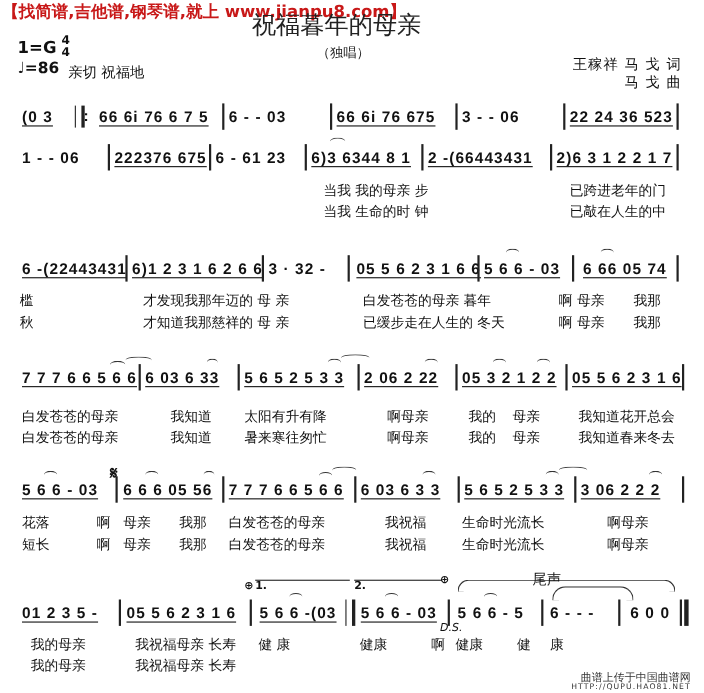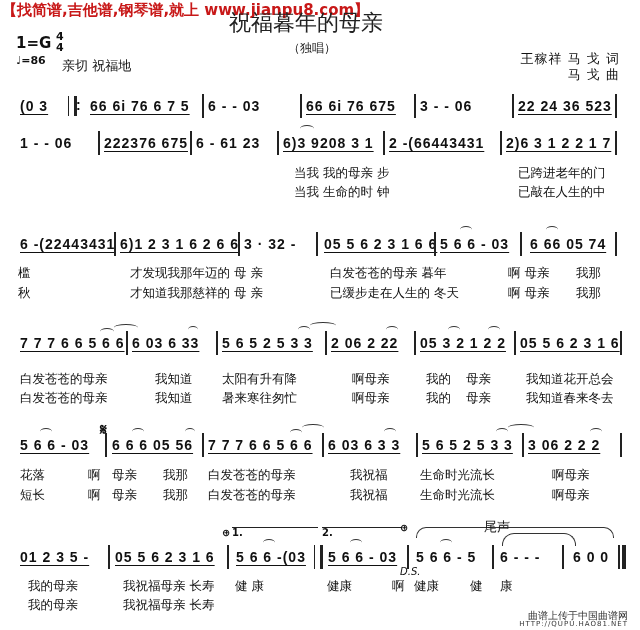--- a/index.html
+++ b/index.html
@@ -3,21 +3,21 @@
 <meta charset="utf-8">
 <style>
   html,body{margin:0;padding:0;background:#fff;}
   body{width:640px;height:630px;position:relative;overflow:hidden;font-family:"DejaVu Sans","Liberation Sans",sans-serif;color:#111;}
   .abs{position:absolute;white-space:nowrap;}
   .banner{left:2px;top:1px;font-size:15px;color:#c81818;font-weight:bold;letter-spacing:0;}
   .title{left:0;width:612px;top:8px;text-align:center;font-family:"DejaVu Serif","Liberation Serif",serif;font-size:22px;color:#222;}
   .subtitle{left:288px;top:40px;font-size:12px;color:#222;}
   .key{left:16px;top:34px;font-size:15px;font-weight:bold;}
   .time{left:56px;top:31px;font-size:11px;line-height:11px;text-align:center;font-weight:bold;}
-  .tempo{left:16px;top:54px;font-size:11px;font-weight:bold;}
+  .tempo{left:16px;top:54px;font-size:14px;font-weight:bold;}
   .mood{left:62px;top:57px;font-size:13px;}
   .credit{right:20px;font-size:13px;text-align:right;letter-spacing:1px;}
   .notes{font-family:Liberation Sans, sans-serif;font-weight:bold;font-size:14px;letter-spacing:1px;text-decoration:underline;text-underline-offset:3px;}
   .notes.nou{text-decoration:none;}
   .lyr{font-size:12.5px;color:#111;}
   .bar{position:absolute;width:1.5px;background:#222;}
   .dbar{position:absolute;width:5px;border-left:1.5px solid #222;border-right:3px solid #222;}
   .footer1{right:12px;top:609px;font-size:10px;color:#333;}
   .footer2{right:12px;top:620px;font-size:7px;color:#333;letter-spacing:1px;}
   .slur{position:absolute;border-top:1px solid #333;border-radius:50% 50% 0 0;height:6px;}
@@ -53,21 +53,21 @@
 <div class="abs notes" style="left:518px;top:98px">22 24 36 523</div>
 <div class="bar" style="left:615px;top:94px;height:24px"></div>
 
 <div class="abs notes nou" style="left:20px;top:135px">1 - - 06</div>
 <div class="bar" style="left:98px;top:131px;height:24px"></div>
 <div class="abs notes" style="left:104px;top:135px">222376 675</div>
 <div class="bar" style="left:190px;top:131px;height:24px"></div>
 <div class="abs notes nou" style="left:196px;top:135px">6 - 61 23</div>
 <div class="bar" style="left:277px;top:131px;height:24px"></div>
 <div class="slur" style="left:300px;top:125px;width:14px"></div>
-<div class="abs notes" style="left:283px;top:135px">6)3 9208 3 1</div>
+<div class="abs notes" style="left:283px;top:135px">6)3 6344 8 1</div>
 <div class="bar" style="left:383px;top:131px;height:24px"></div>
 <div class="abs notes" style="left:389px;top:135px">2 -(66443431</div>
 <div class="bar" style="left:500px;top:131px;height:24px"></div>
 <div class="abs notes" style="left:506px;top:135px">2)6 3 1 2 2 1 7</div>
 <div class="bar" style="left:615px;top:131px;height:24px"></div>
 <div class="abs lyr" style="left:294px;top:165px">当我 我的母亲 步</div>
 <div class="abs lyr" style="left:518px;top:165px">已跨进老年的门</div>
 <div class="abs lyr" style="left:294px;top:184px">当我 生命的时 钟</div>
 <div class="abs lyr" style="left:518px;top:184px">已敲在人生的中</div>
 

